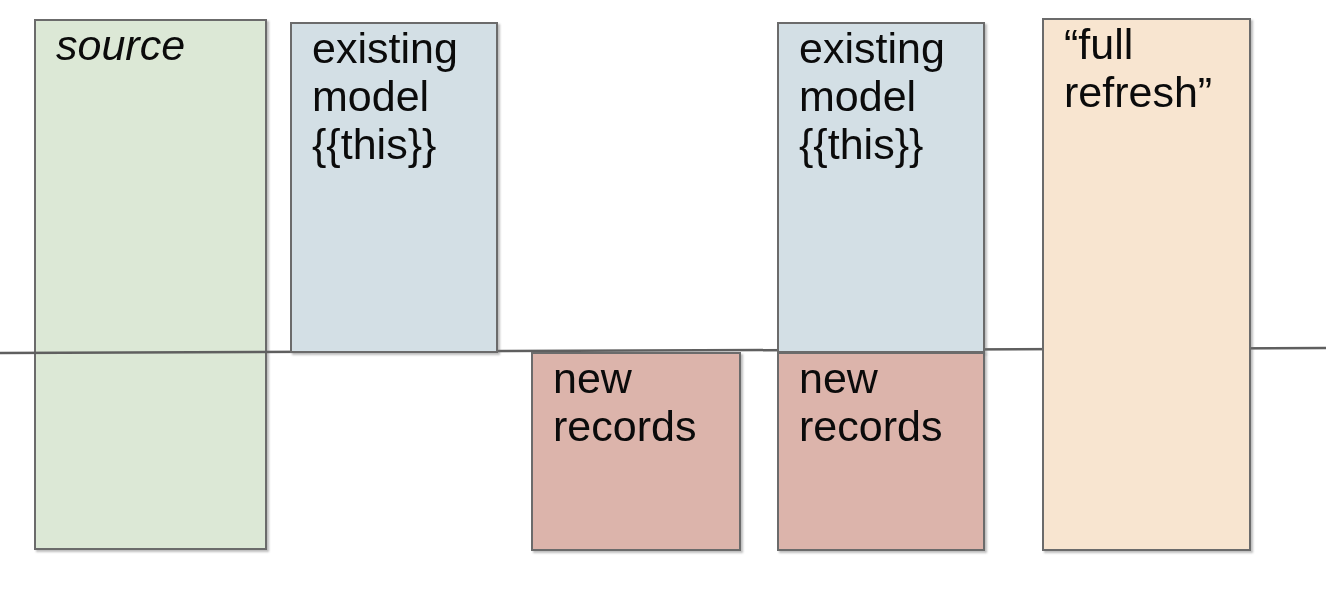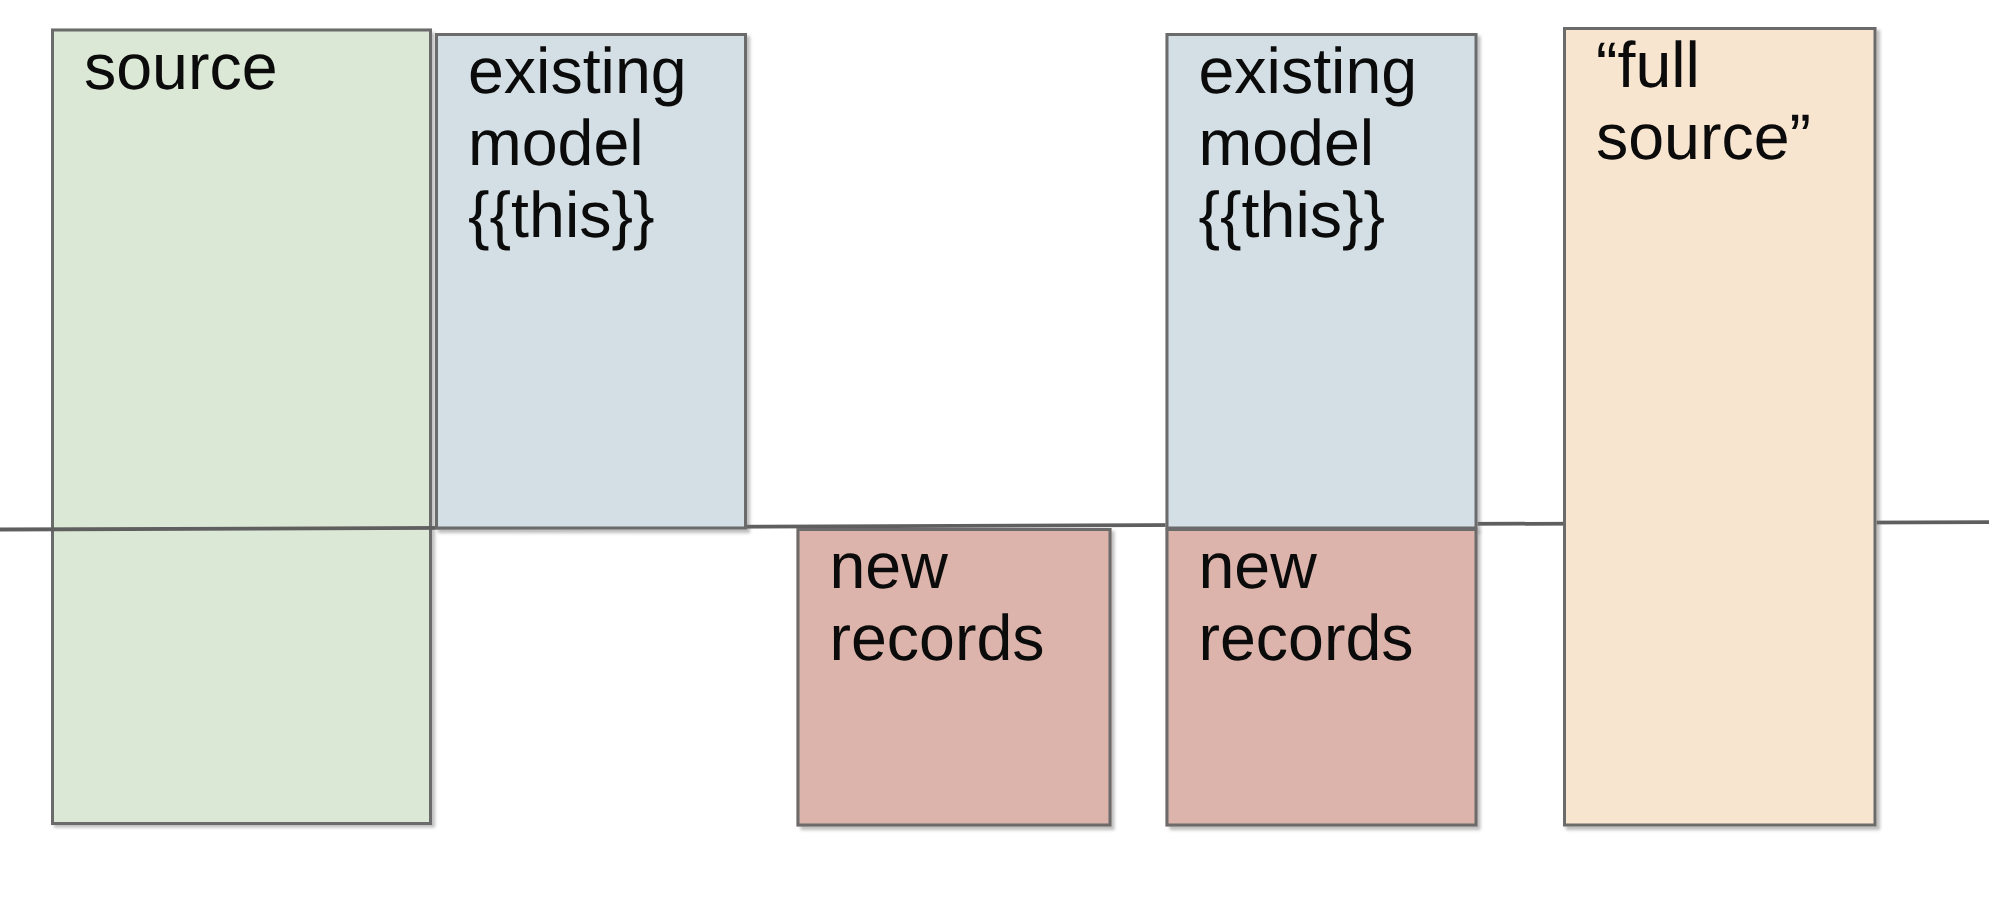--- a/index.html
+++ b/index.html
@@ -38,21 +38,21 @@
     display: flex;
     z-index: 3;
     padding: 0 18px 0 20px;
     color: var(--text-color);
     font-size: 43px;
     line-height: 48px;
     letter-spacing: 0;
   }
   .box .lbl { display: block; word-spacing: 1px; }
   
-  #box-source        { left: 34px;   top: 19px;  width: 254px; height: 531px; z-index: 1; }
+  #box-source        { left: 34px;   top: 19px;  width: 233px; height: 531px; z-index: 1; font-style: italic; }
   #box-existing-1    { left: 290px;  top: 22px;  width: 208px; height: 331px; }
   #box-new-1         { left: 531px;  top: 352px; width: 210px; height: 199px; }
   #box-existing-2    { left: 777px;  top: 22px;  width: 208px; height: 331px; }
   #box-new-2         { left: 777px;  top: 352px; width: 208px; height: 199px; }
   #box-full-refresh  { left: 1042px; top: 18px;  width: 209px; height: 533px; }
 </style>
 </head>
 <body>
 
 <div class="canvas">
@@ -75,16 +75,16 @@
 
   <div class="box" id="box-existing-2" style="background-color: rgb(211, 223, 229);">
     <span class="lbl">existing model {{this}}</span>
   </div>
 
   <div class="box" id="box-new-2" style="background-color: rgb(220, 180, 171);">
     <span class="lbl">new records</span>
   </div>
 
   <div class="box" id="box-full-refresh" style="background-color: rgb(248, 229, 208);">
-    <span class="lbl">“full source”</span>
+    <span class="lbl">“full refresh”</span>
   </div>
 
 </div>
 
 </body></html>

